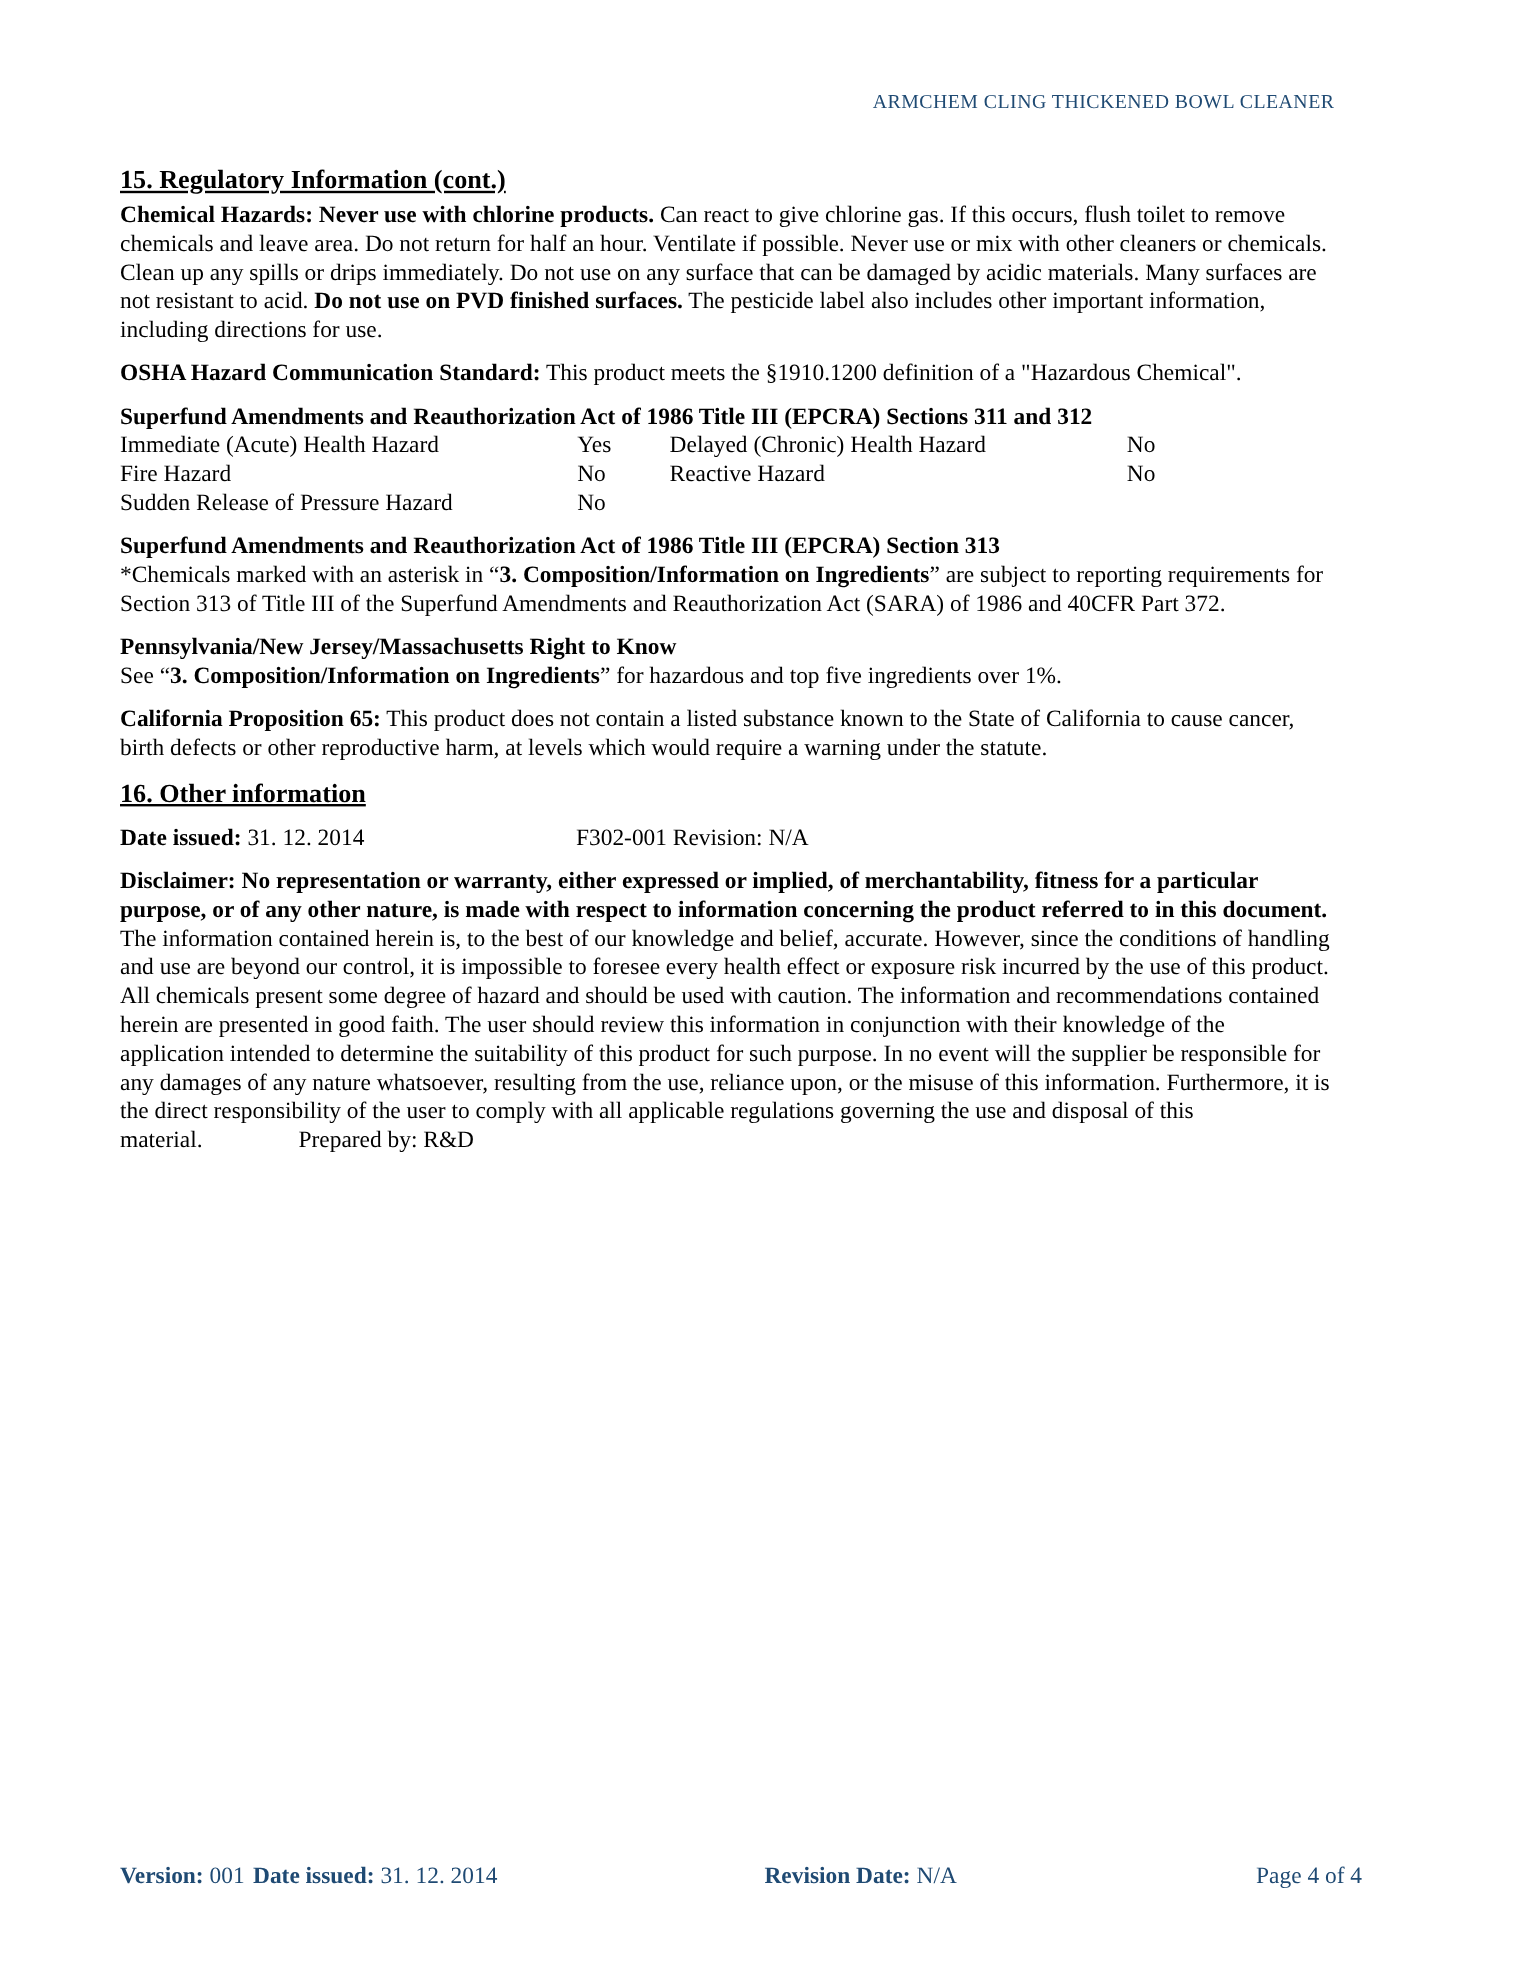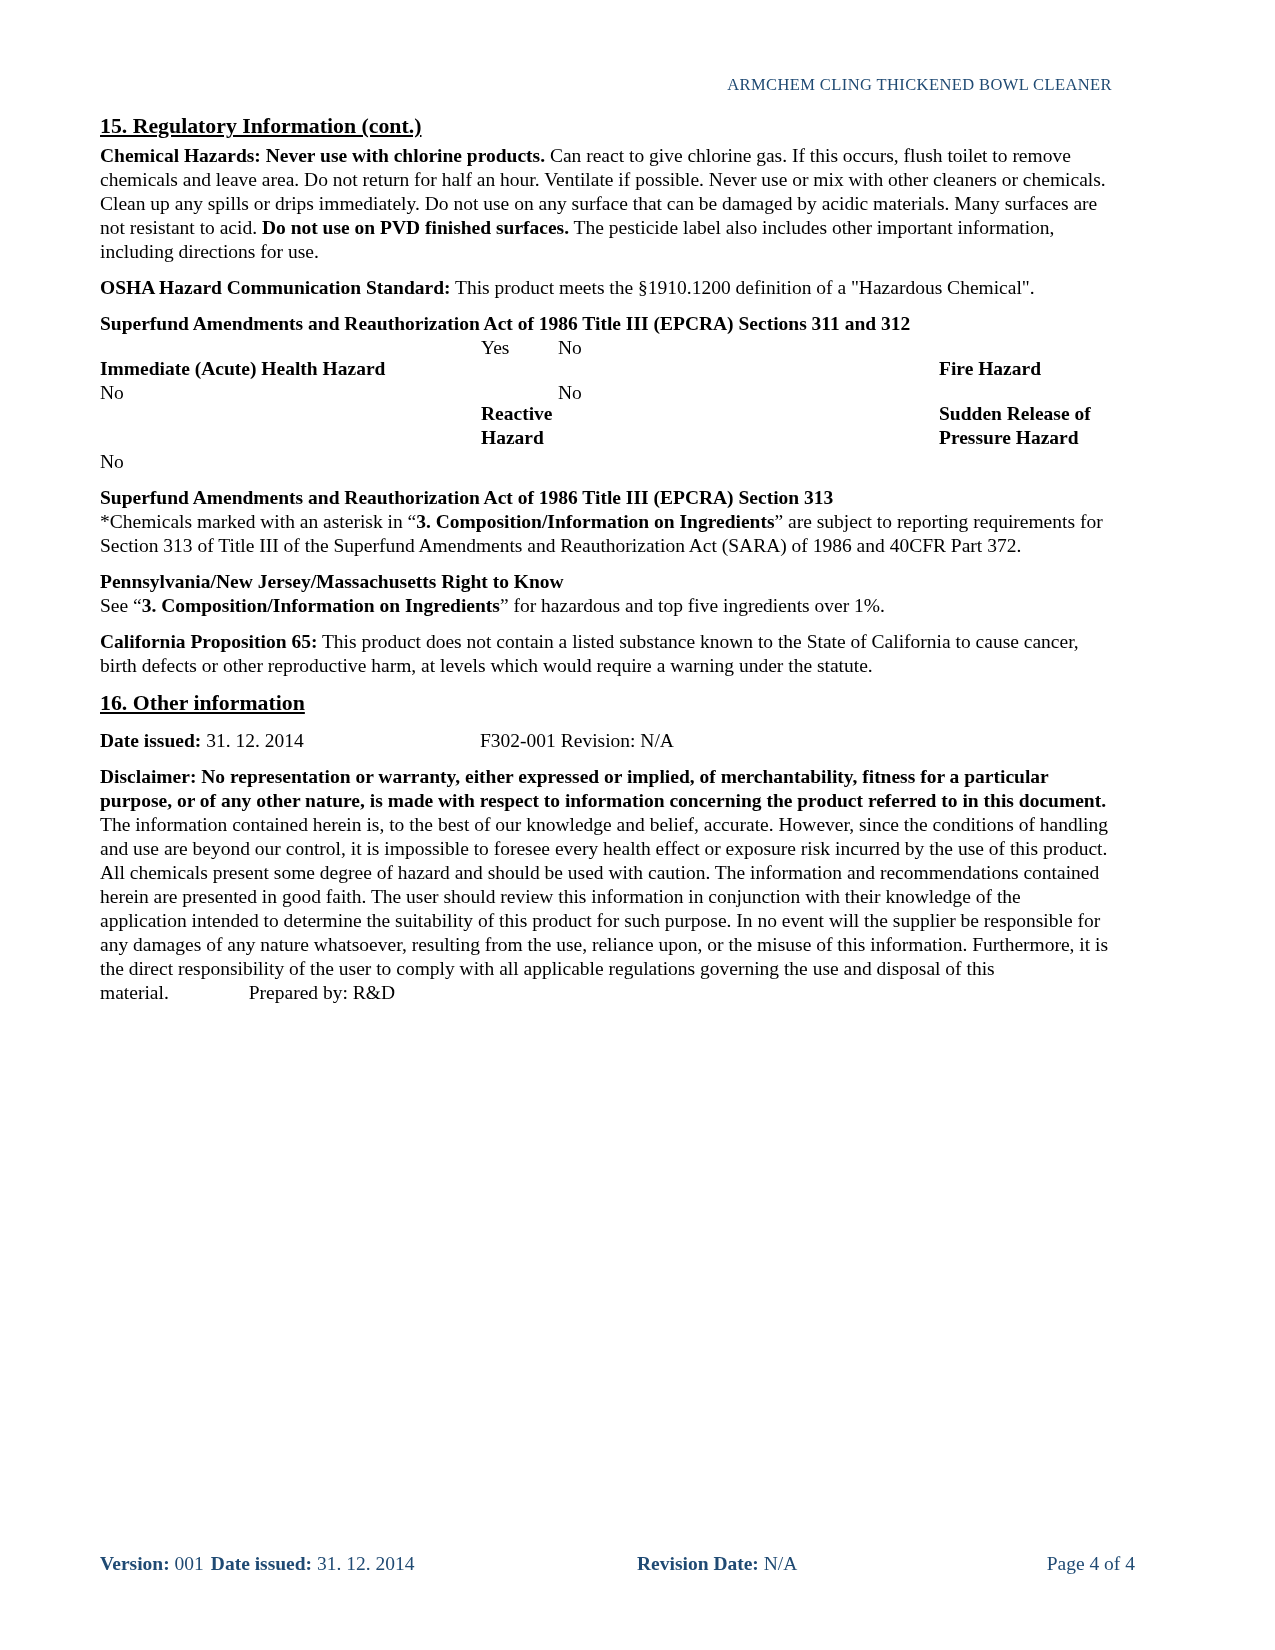--- a/index.html
+++ b/index.html
@@ -13,34 +13,34 @@
 
   .doc-header {
     text-align: right; color: var(--navy, #1F4A73);
     font-size: 16.5px; line-height: 20px; letter-spacing: 0.4px; margin-top: 23px;
   }
 
   .sec-title {
     font-size: 21.8px; font-weight: 700; line-height: 27px;
     text-decoration: underline;
   }
-  #sec15-title { margin: 18px 0 4px 0; }
+  #sec15-title { margin: 42px 0 4px 0; }
   #sec16-title { margin: 0 0 12px 0; }
 
   .para { margin: 0 0 12px 0; }
   b { font-weight: 700; }
 
   .subhead { font-weight: 700; }
 
   .hazard-table {
     display: grid;
     grid-template-columns: 381px 77px 381px 1fr;
     margin: 0 0 12px 0;
   }
-  .hazard-table .lbl { font-weight: 700; margin-top: 21px; }
+  .hazard-table .lbl { font-weight: 400; }
 
   .date-row { margin: 0 0 12px 0; }
   .date-col1 { display: inline-block; width: 380px; }
 
   .prepared-label { font-weight: 400; margin-left: 80px; }
 
   .footer {
     position: absolute; left: 100px; right: 140px; top: 1552px;
     color: var(--navy, #1F4A73); font-size: 19.5px; line-height: 24px;
   }
@@ -61,20 +61,21 @@
 
   <p class="para"><b>Chemical Hazards:  Never use with chlorine products.</b><span> Can react to give chlorine gas.  If this occurs, flush toilet to remove chemicals and leave area.  Do not return for half an hour.  Ventilate if possible.  Never use or mix with other cleaners or chemicals.  Clean up any spills or drips immediately. Do not use on any surface that can be damaged by acidic materials.  Many surfaces are not resistant to acid.  </span><b>Do not use on PVD finished surfaces.</b><span>  The pesticide label also includes other important information, including directions for use.</span></p>
 
   <p class="para"><b>OSHA Hazard Communication Standard:</b><span> This product meets the §1910.1200 definition of a "Hazardous Chemical".</span></p>
 
   <div>
     <div class="subhead">Superfund Amendments and Reauthorization Act of 1986 Title III (EPCRA) Sections 311 and 312</div>
     <div class="hazard-table">
       <div class="lbl">Immediate (Acute) Health Hazard</div>
       <div>Yes</div>
+      <div class="lbl">Delayed (Chronic) Health Hazard</div>
       <div>No</div>
 
       <div class="lbl">Fire Hazard</div>
       <div>No</div>
       <div class="lbl">Reactive Hazard</div>
       <div>No</div>
 
       <div class="lbl">Sudden Release of Pressure Hazard</div>
       <div>No</div>
       <div class="lbl"></div>

